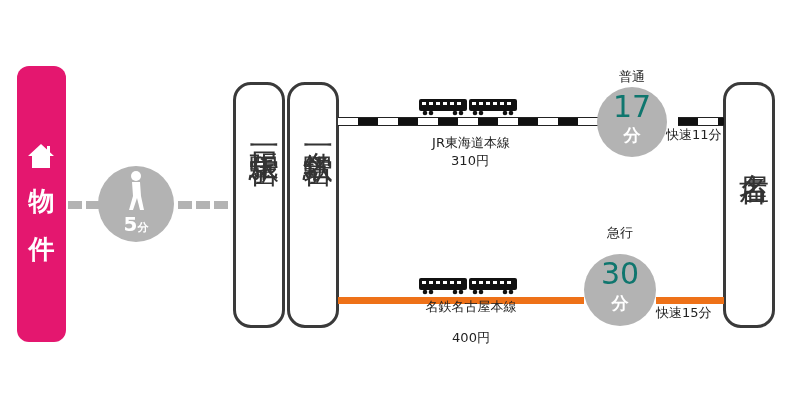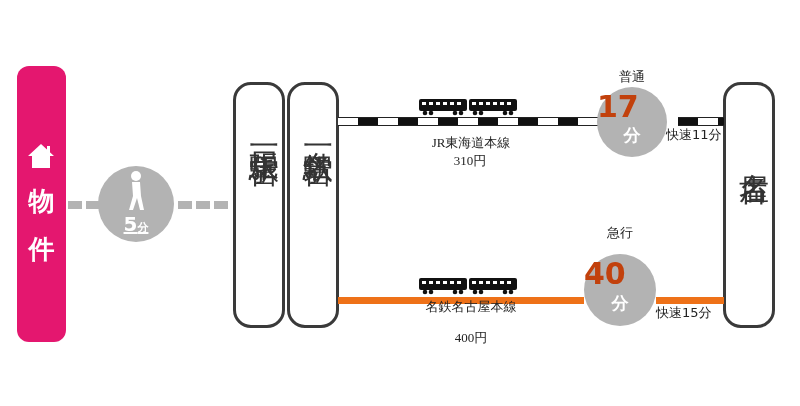--- a/index.html
+++ b/index.html
@@ -17,21 +17,21 @@
   .property-label.l2 { top: 234px; }
 
   
   .dash { background: #b3b3b3; height: 8px; top: 201px; width: 14px; }
 
   
   .walk-circle { left: 98px; top: 166px; width: 76px; height: 76px; border-radius: 50%;
     background: #b3b3b3; }
   .walk-icon { left: 122px; top: 170px; width: 28px; height: 44px; }
   .walk-time { left: 98px; top: 212px; width: 76px; text-align: center; color: #fff;
-    font-weight: bold; font-size: 20px; text-decoration: underline; }
+    font-weight: bold; font-size: 20px; }
   .walk-time small { font-size: 11px; font-weight: bold; }
 
   
   .station { top: 82px; width: 46px; height: 240px; border: 3px solid #3a3a3a;
     border-radius: 18px; background: #fff; box-sizing: content-box; }
   .station-name { width: 52px; text-align: center; color: #333; font-size: 30px;
     line-height: 35px; writing-mode: vertical-rl; text-orientation: upright;
     letter-spacing: 1px; }
 
   
@@ -45,25 +45,25 @@
   
   .mt-line { top: 297px; height: 7px; background: #ee7118; }
   .mt-line.seg1 { left: 338px; width: 246px; }
   .mt-line.seg2 { left: 656px; width: 68px; }
 
   
   .train { width: 100px; height: 18px; }
 
   
   .time-circle { border-radius: 50%; background: #b3b3b3; }
-  .time-big { color: #c2410c; font-weight: bold; font-size: 30px; text-align: left; line-height: 30px; }
+  .time-big { color: #0f766e; font-weight: normal; font-size: 30px; text-align: center; line-height: 30px; }
   .time-unit { color: #fff; font-weight: bold; font-size: 17px; text-align: center; line-height: 18px; }
 
   .label { color: #222; font-size: 13px; text-align: center; white-space: nowrap; }
-  .label.center { transform: translateX(-50%); font-family: Liberation Serif, serif; }
+  .label.center { transform: translateX(-50%); }
 </style>
 </head>
 <body>
 
 <div class="abs property-bar"></div>
 <svg class="abs house-icon" viewBox="0 0 28 26">
   <polygon points="14,1 1,13 5,13 5,25 23,25 23,13 27,13" fill="#fff"></polygon>
   <rect x="20" y="3" width="3" height="7" fill="#fff"></rect>
 </svg>
 <div class="abs property-label l1">物</div>
@@ -164,15 +164,15 @@
       <rect x="82" y="4" width="4" height="3"></rect>
       <rect x="89" y="4" width="4" height="3"></rect>
   </g>
 </svg>
 
 <div class="abs label center" style="left:471px; top:298px">名鉄名古屋本線</div>
 <div class="abs label center" style="left:471px; top:329px">400円</div>
 
 <div class="abs label center" style="left:620px; top:224px">急行</div>
 <div class="abs time-circle" style="left:584px; top:254px; width:72px; height:72px"></div>
-<div class="abs time-big" style="left:584px; top:259px; width:72px">40</div>
+<div class="abs time-big" style="left:584px; top:259px; width:72px">30</div>
 <div class="abs time-unit" style="left:584px; top:294px; width:72px">分</div>
 <div class="abs label" style="left:656px; top:304px">快速15分</div>
 
 </body></html>

